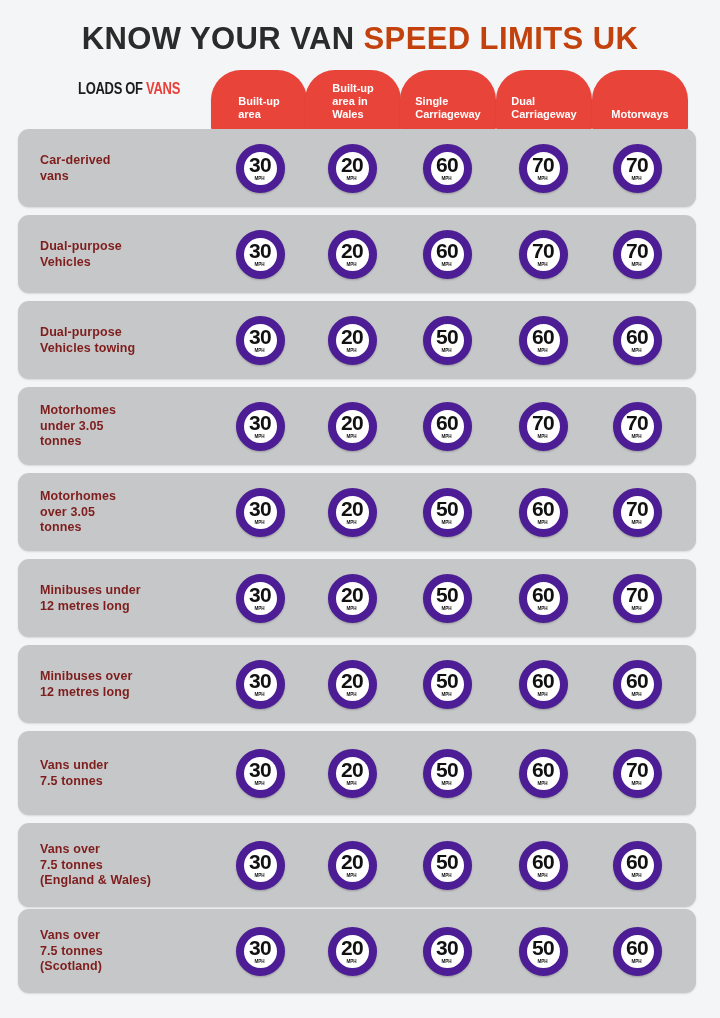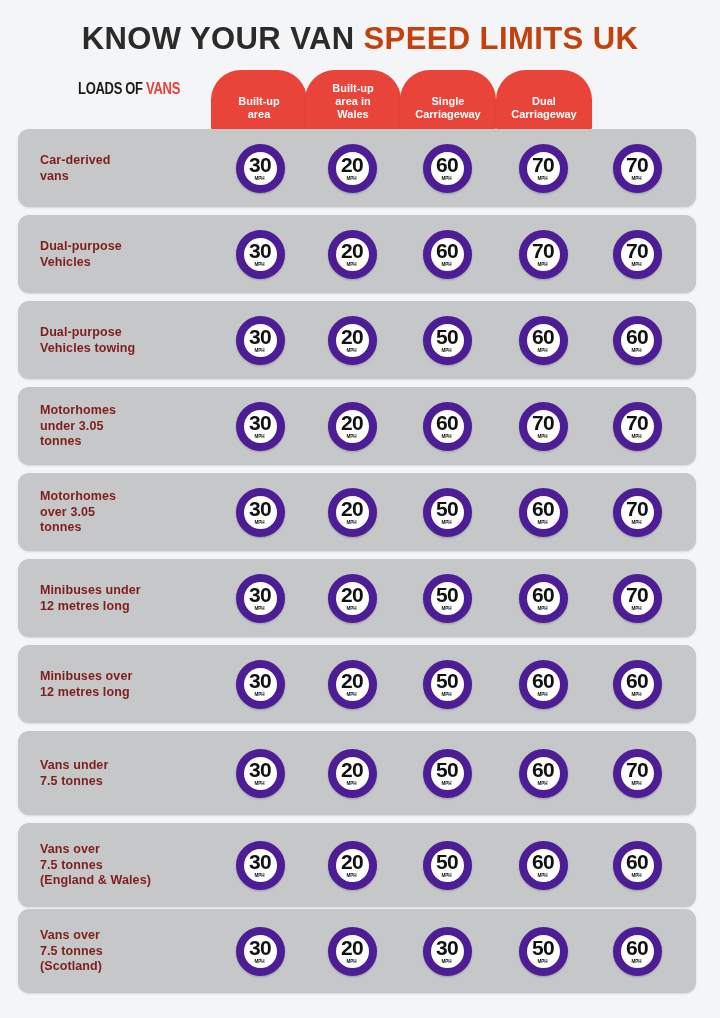--- a/index.html
+++ b/index.html
@@ -64,21 +64,21 @@
 
   
   .head-pill {
     position: absolute;
     background: #e8443a;
     border-radius: 30px 30px 3px 3px;
     color: #ffffff;
     font-size: 11px;
     font-weight: bold;
     line-height: 13px;
-    text-align: center;
+    text-align: left;
     display: flex;
     align-items: flex-end;
     justify-content: center;
     padding-bottom: 9px;
     box-shadow: 0 1px 2px rgba(0,0,0,0.10);
   }
 
   
   .row {
     position: absolute;
@@ -160,20 +160,23 @@
 Wales</span>
       </div>
       <div class="head-pill" style="left: 400px; top: 70px; width: 96px; height: 60px;">
         <span style="white-space: pre-line;">Single
 Carriageway</span>
       </div>
       <div class="head-pill" style="left: 496px; top: 70px; width: 96px; height: 60px;">
         <span style="white-space: pre-line;">Dual
 Carriageway</span>
       </div>
+      <div class="head-pill" style="left: 592px; top: 70px; width: 96px; height: 60px;">
+        <span style="white-space: pre-line;">Motorways</span>
+      </div>
       <div class="row" style="top: 129px; height: 78px;">
         <div class="row-label">Car-derived
 vans</div>
         <div class="sign" style="left: 217.5px;">
           <div class="sign-num">30</div>
           <div class="sign-unit">MPH</div>
         </div>
         <div class="sign" style="left: 309.5px;">
           <div class="sign-num">20</div>
           <div class="sign-unit">MPH</div>

